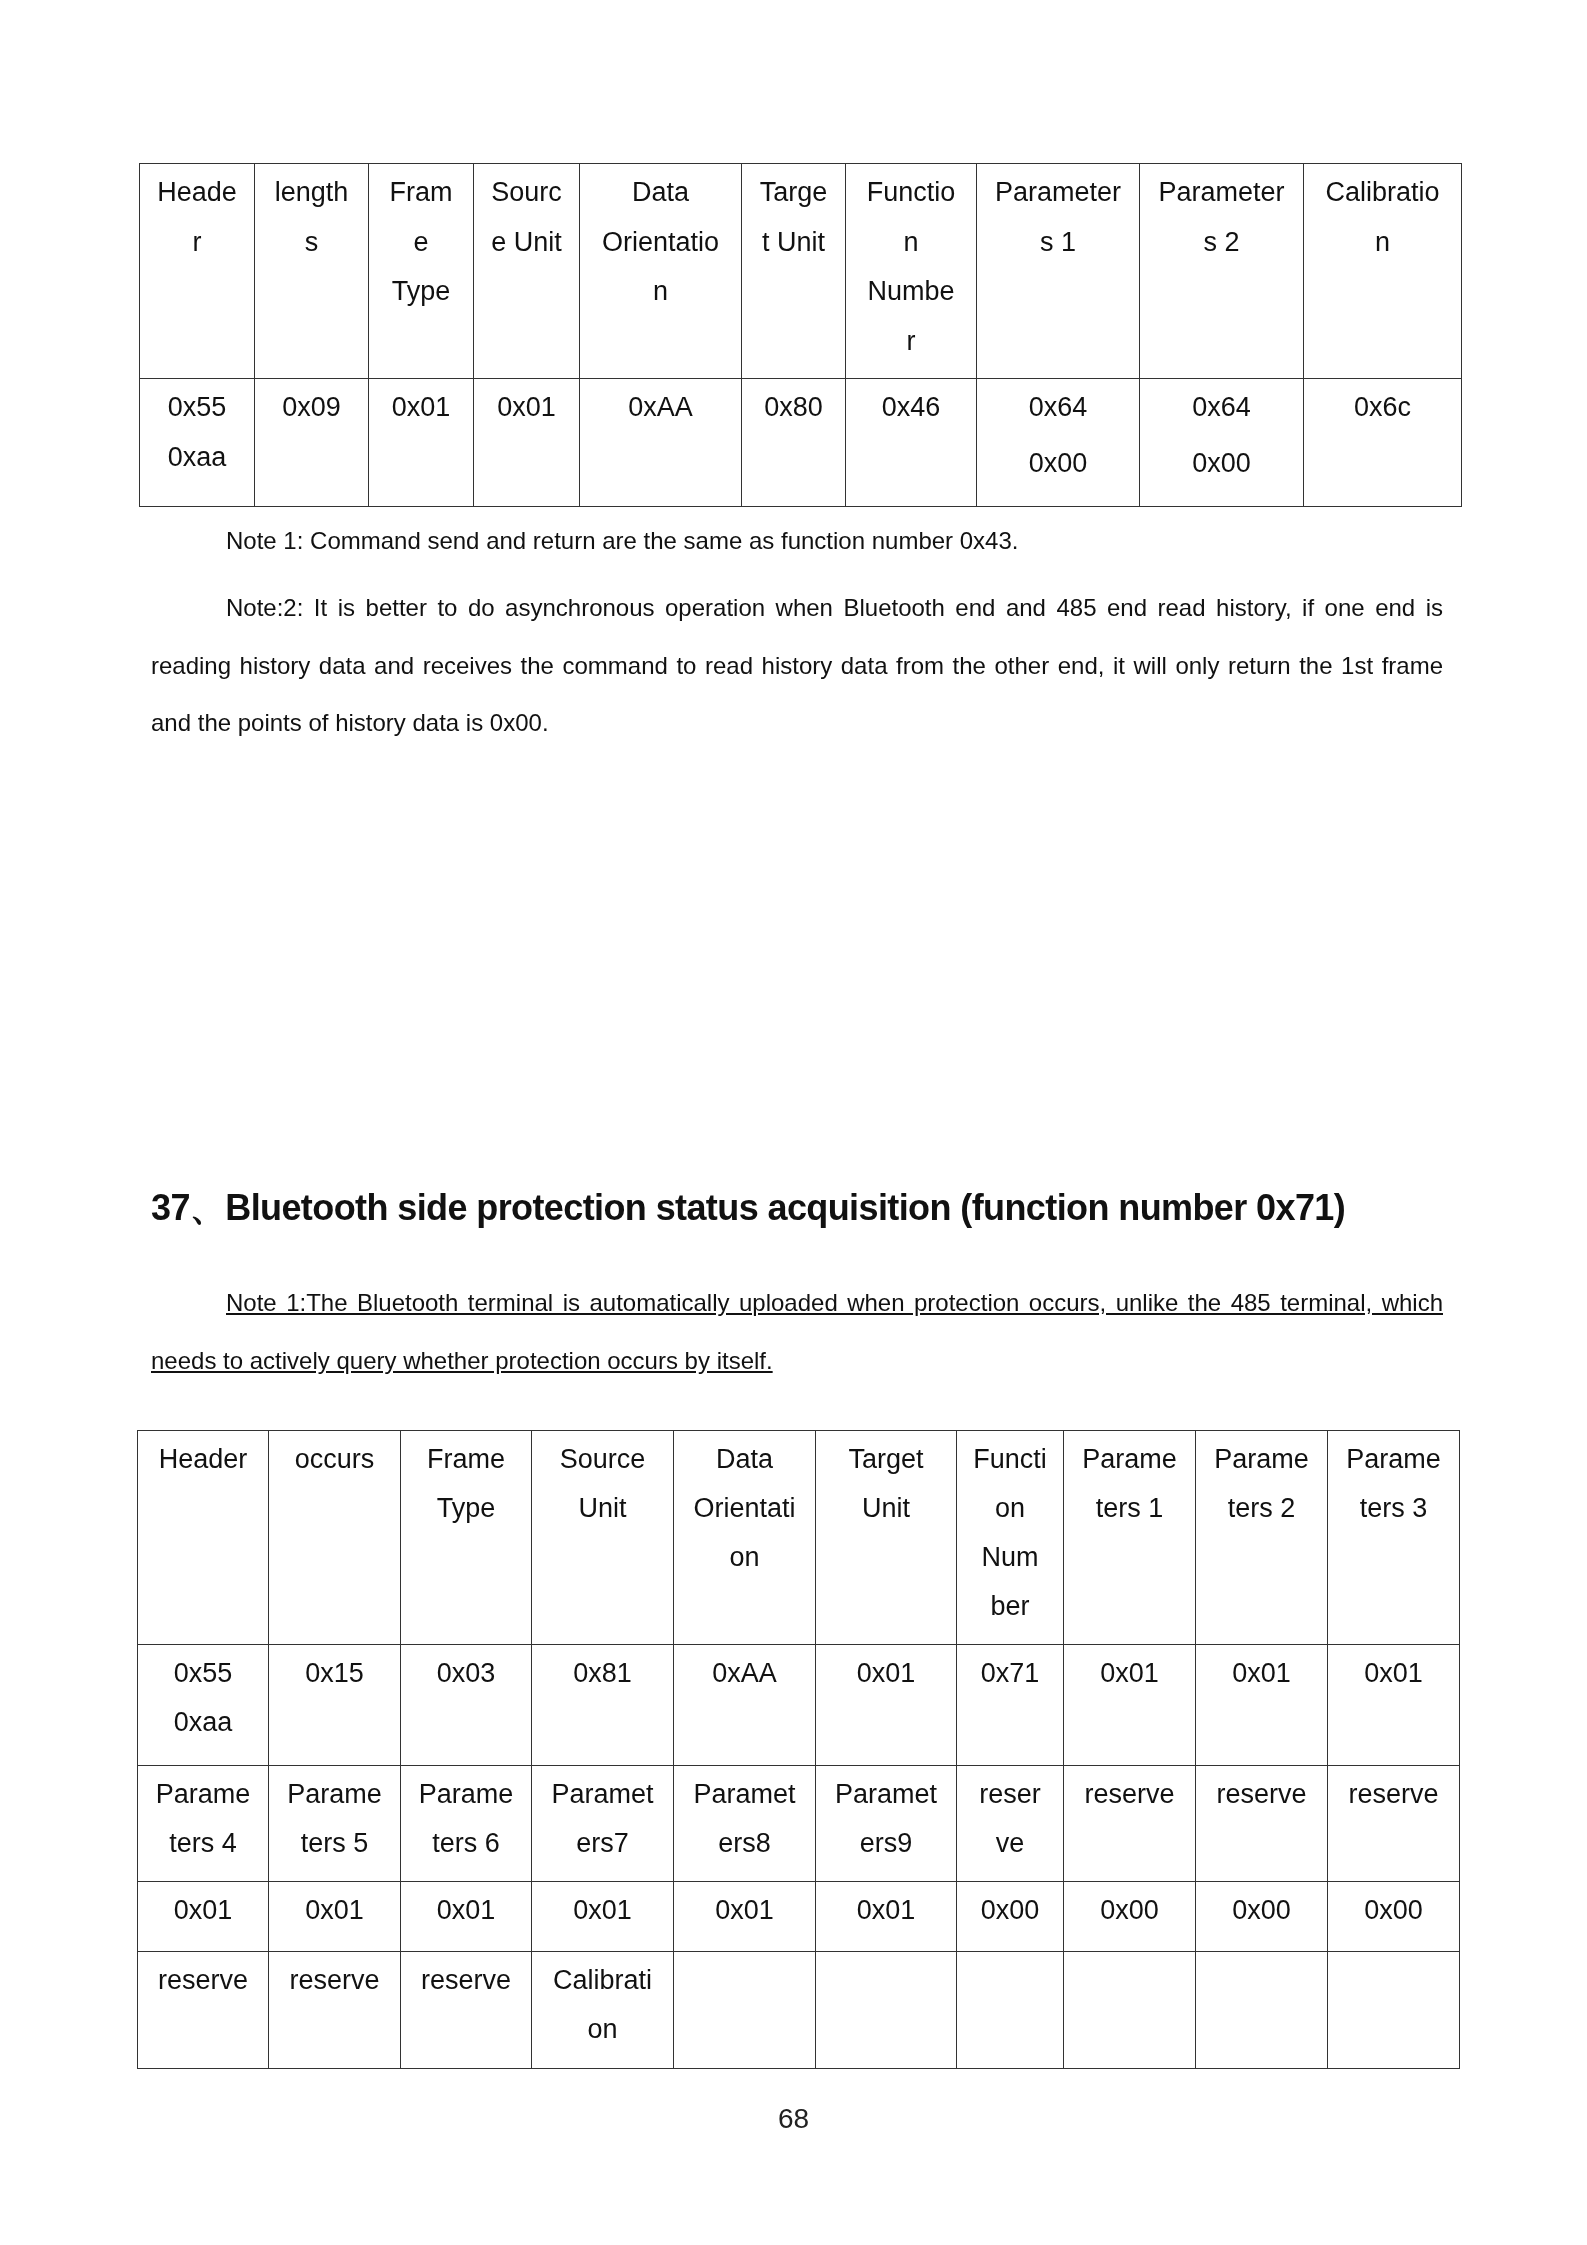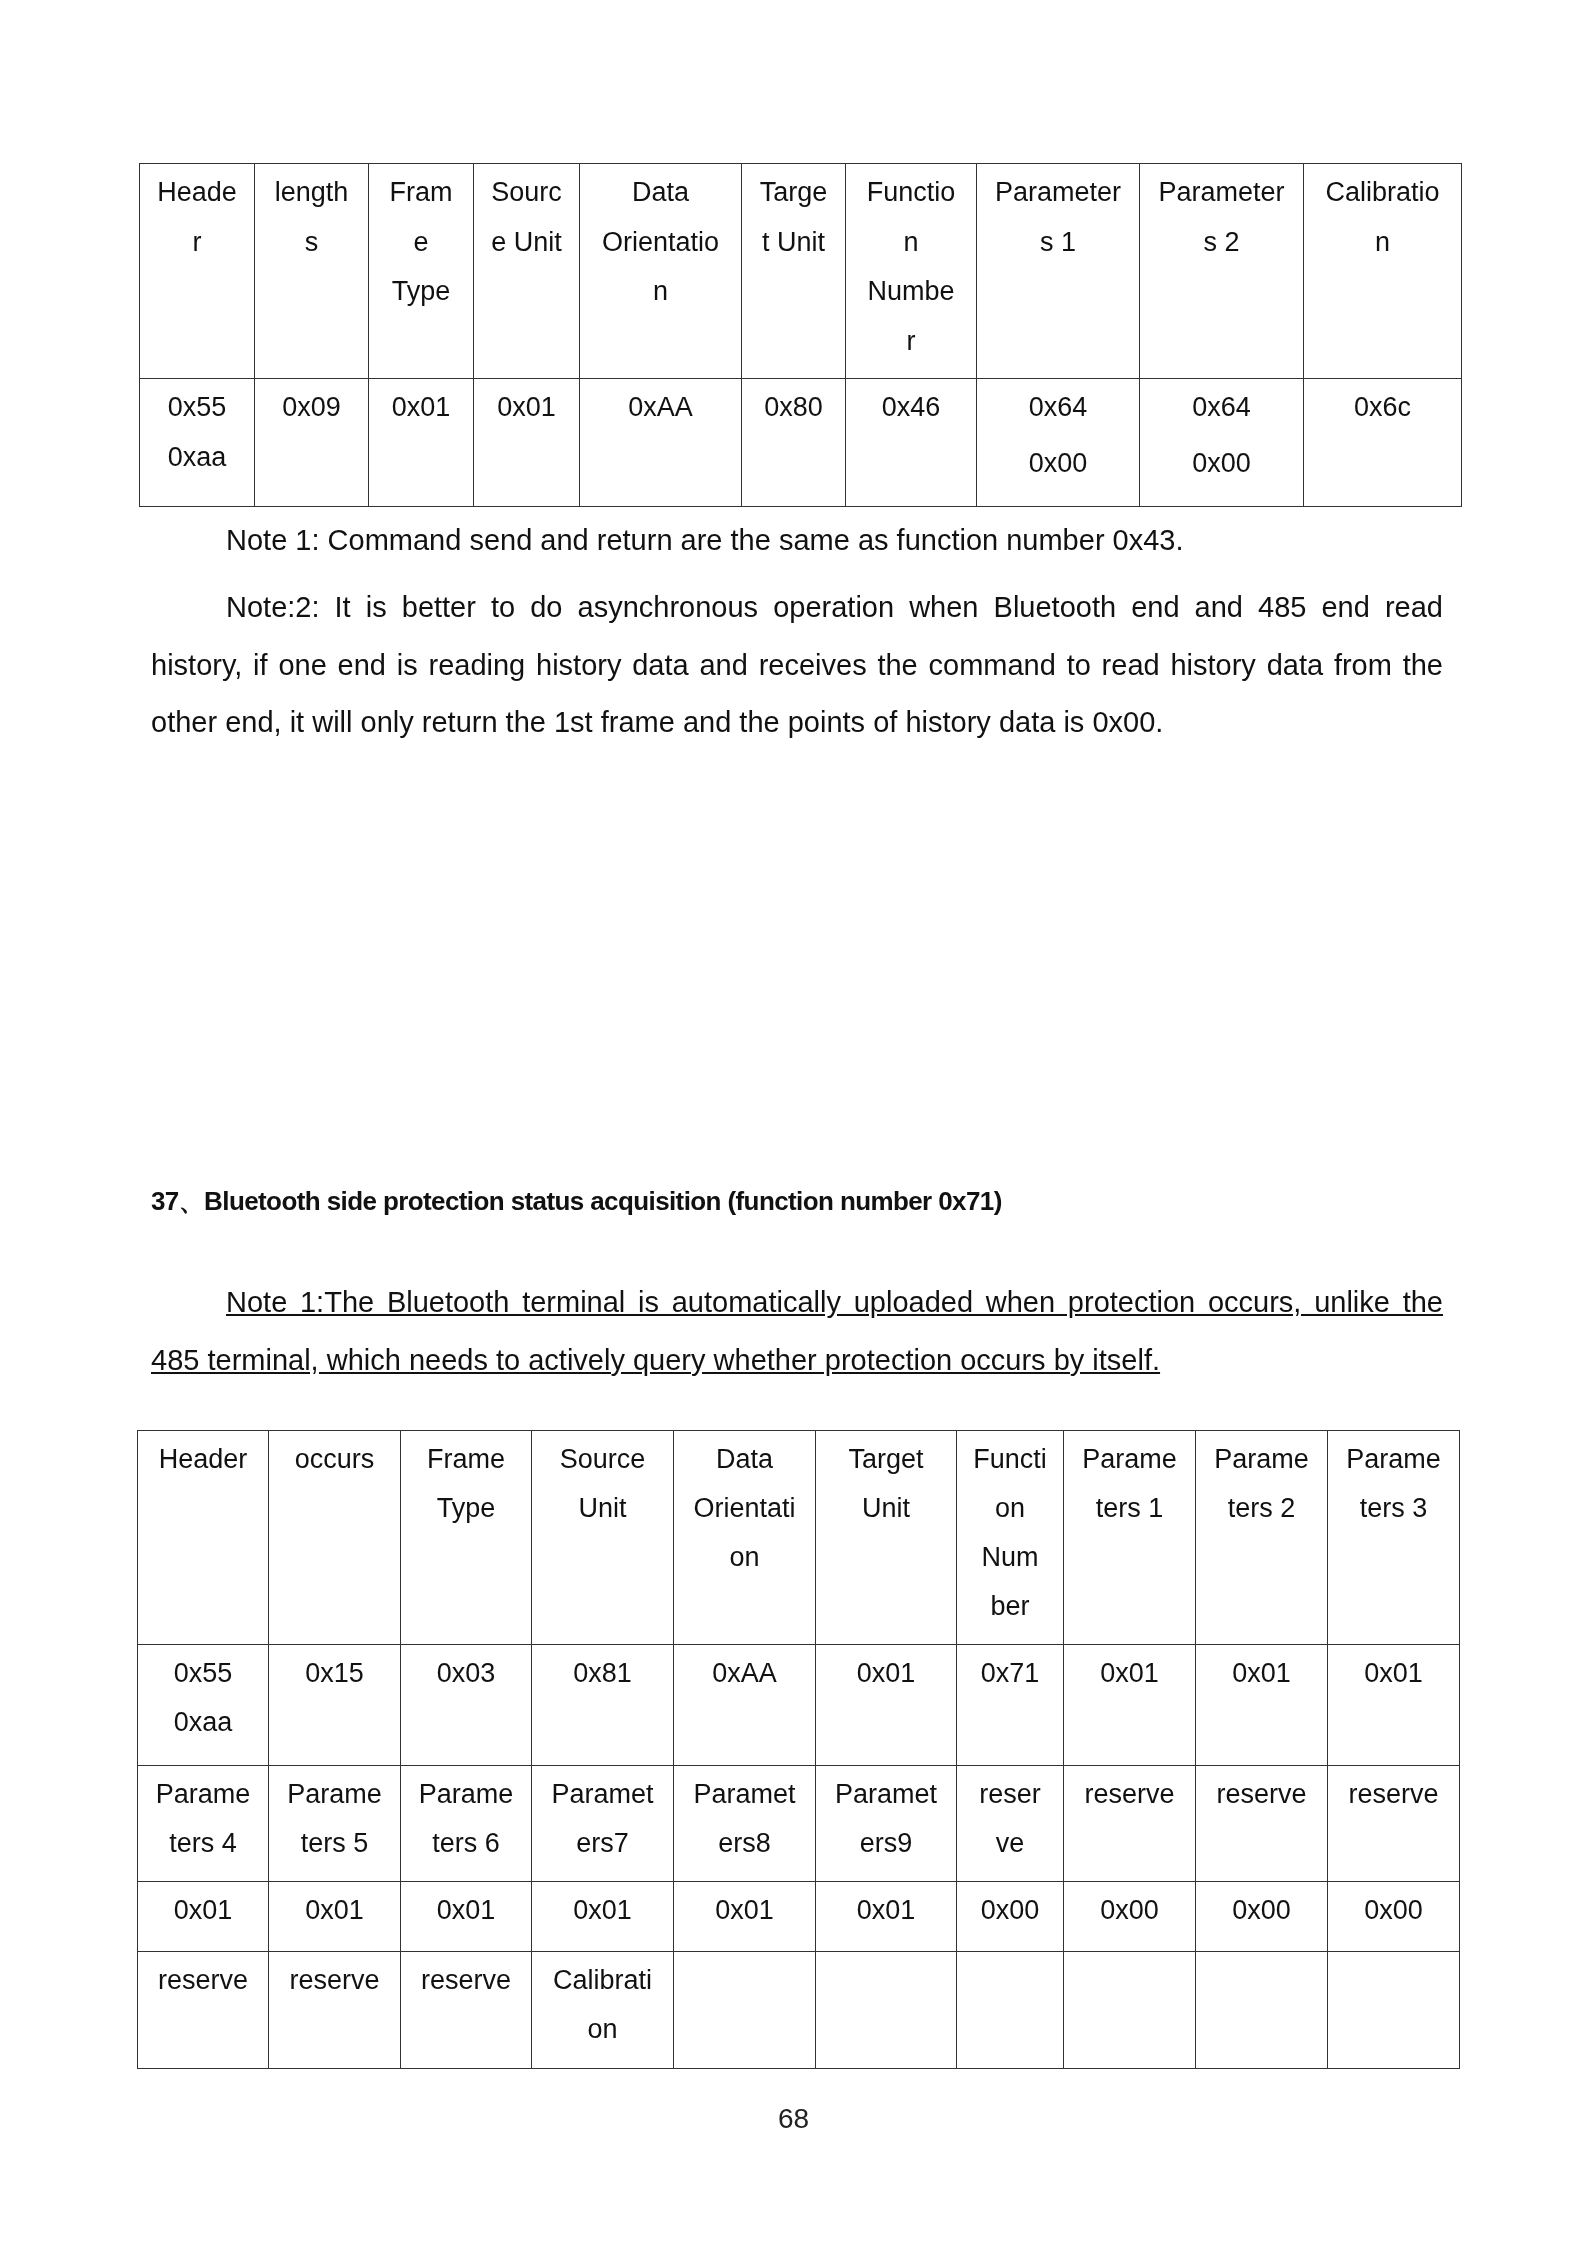--- a/index.html
+++ b/index.html
@@ -10,23 +10,23 @@
     #t1 { left: 139px; top: 163px; width: 1322px; }
     #t1 tr.h td { height: 215px; }
     #t1 tr.v td { height: 128px; }
     #t1 td { line-height: 49.5px; }
     #t2 { left: 137px; top: 1430px; width: 1322px; }
     #t2 tr.h1 td { height: 214px; }
     #t2 tr.v1 td { height: 121px; }
     #t2 tr.h2 td { height: 116px; }
     #t2 tr.v2 td { height: 70px; }
     #t2 tr.h3 td { height: 117px; }
-    .para { position: absolute; left: 151px; width: 1292px; font-size: 29px; line-height: 57.5px; text-align: justify; color: #111; }
+    .para { position: absolute; left: 151px; width: 1292px; font-size: 24px; line-height: 57.5px; text-align: justify; color: #111; }
     .indent { text-indent: 75px; }
-    .heading { position: absolute; left: 151px; top: 1184px; font-size: 26px; font-weight: bold; color: #111; white-space: nowrap; letter-spacing: -0.6px; }
+    .heading { position: absolute; left: 151px; top: 1184px; font-size: 36px; font-weight: bold; color: #111; white-space: nowrap; letter-spacing: -0.6px; }
     .pagenum { position: absolute; left: 0; width: 1587px; top: 2103px; text-align: center; font-size: 28px; color: #222; }
   </style>
 </head>
 <body>
 
 <table class="grid" id="t1">
   <colgroup>
     <col style="width:115px">
       <col style="width:114px">
       <col style="width:105px">

